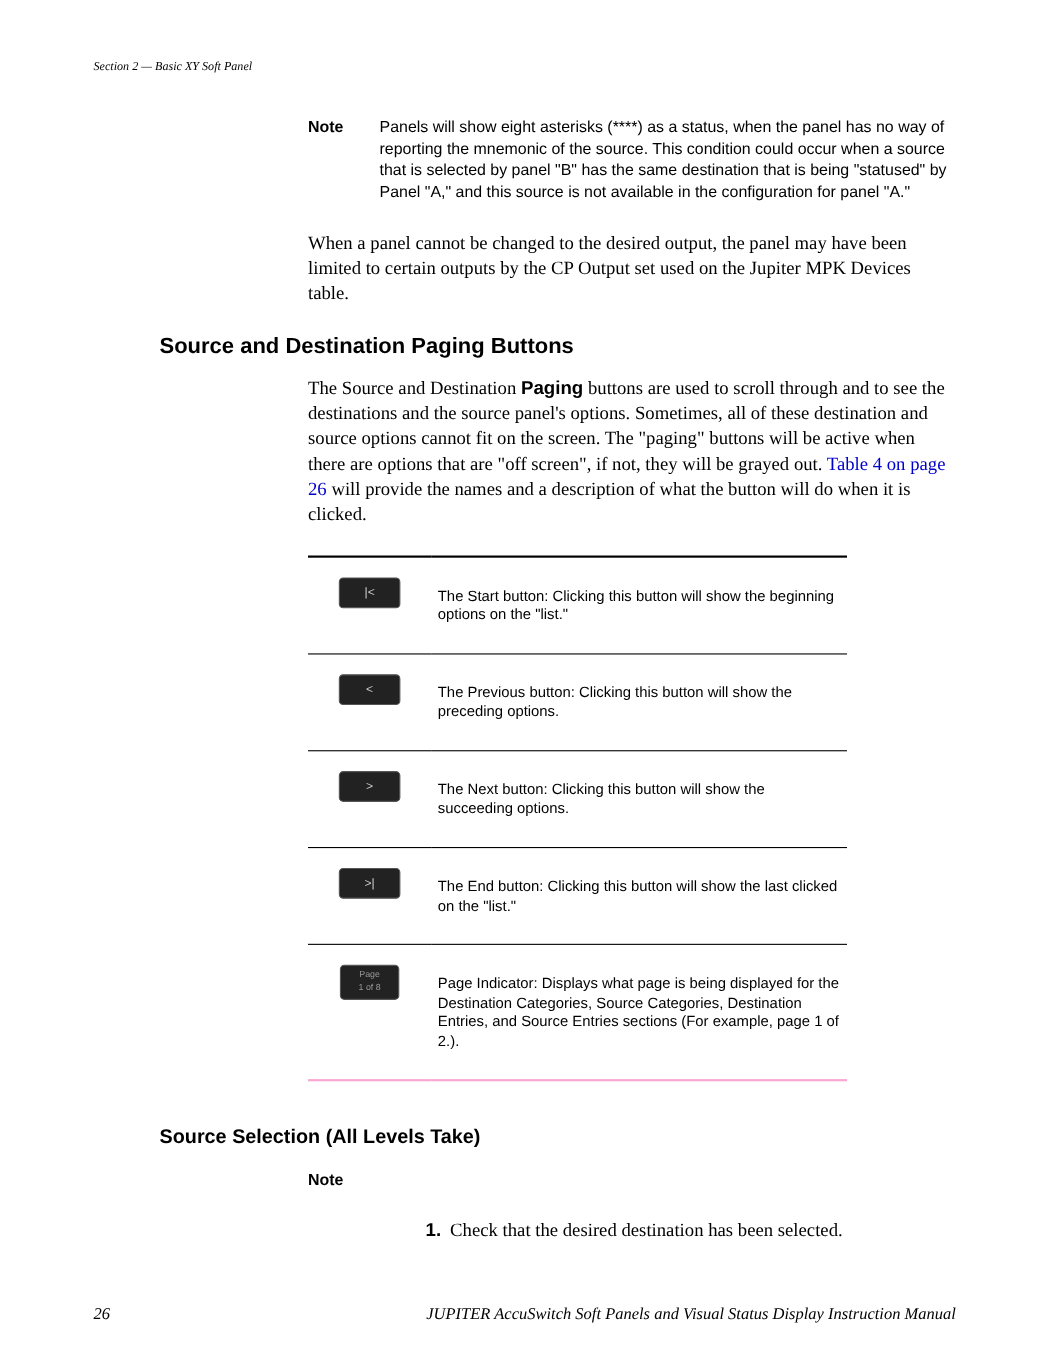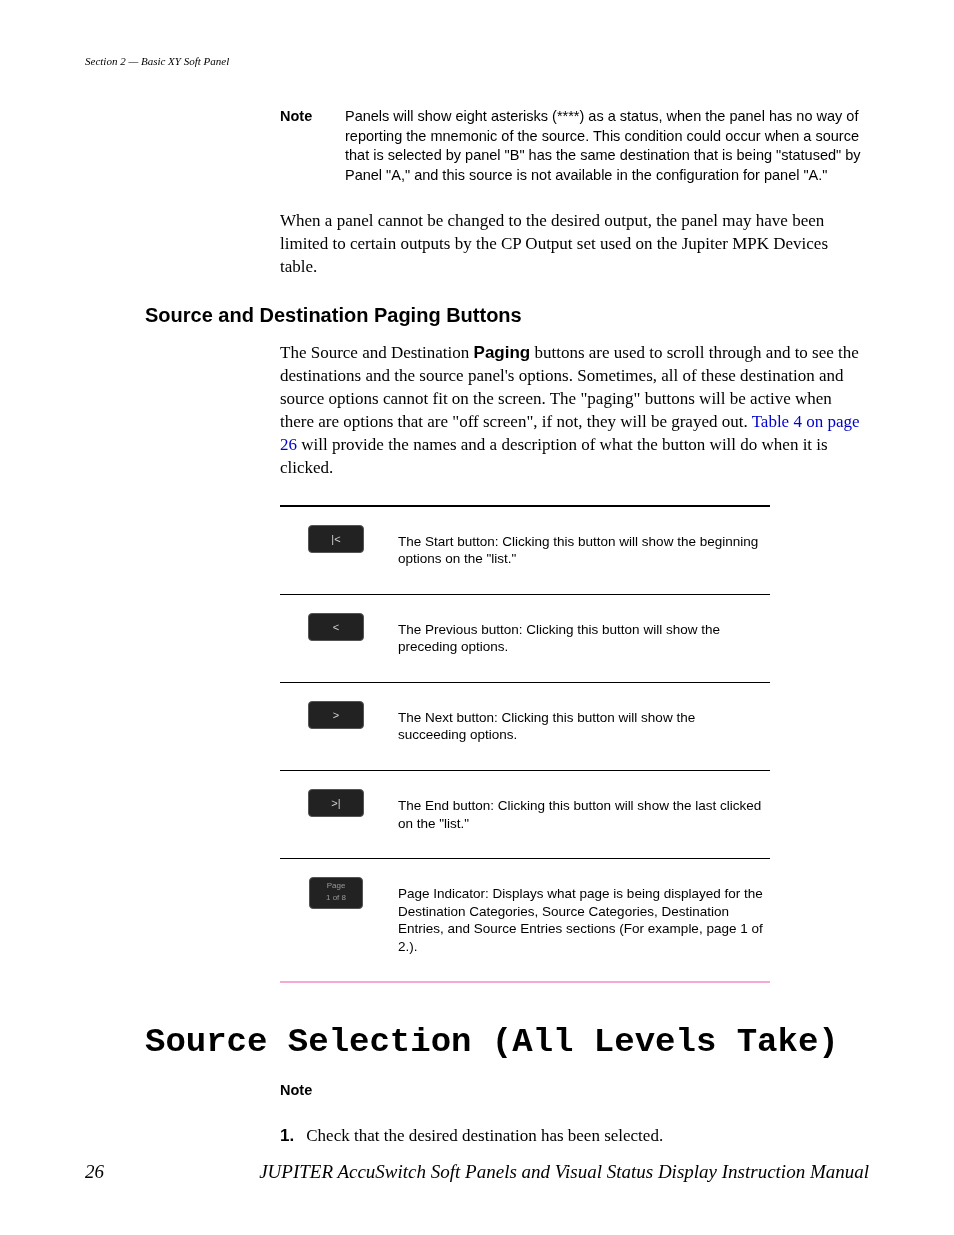--- a/index.html
+++ b/index.html
@@ -45,23 +45,23 @@
     margin-bottom: 25px;
     font-family: 'Book Antiqua', Palatino, Georgia, serif;
   }
   .h2 {
     font-family: Arial, Helvetica, sans-serif;
     font-weight: bold;
     font-size: 20px;
     margin: 25px 0 15px 60px;
   }
   .h1 {
-    font-family: Liberation Mono, monospace;
+    font-family: Liberation Sans, sans-serif;
     font-weight: bold;
-    font-size: 34px;
+    font-size: 18px;
     margin: 40px 0 20px 60px;
   }
   .body-para .bold { font-family: Arial, sans-serif; font-weight: bold; }
   .link { color: #0000cc; }
   .table-caption {
     margin-left: 195px;
     font-style: italic;
     font-size: 14px;
     margin-bottom: 4px;
     font-family: 'Book Antiqua', Palatino, Georgia, serif;
@@ -97,31 +97,32 @@
   .desc-cell {
     font-family: Arial, Helvetica, sans-serif;
     font-size: 13.5px;
     line-height: 1.3;
   }
   .step-item {
     margin-left: 195px;
     font-family: 'Book Antiqua', Palatino, Georgia, serif;
     font-size: 17px;
     margin-top: 8px;
+    text-align: center;
   }
   .step-num { font-family: Arial, sans-serif; font-weight: bold; display:inline-block; width:22px;}
   .footer {
     position: absolute;
-    bottom: 52px;
+    bottom: 31px;
     left: 85px;
     right: 85px;
     display: flex;
     justify-content: space-between;
     font-style: italic;
-    font-size: 19px;
+    font-size: 15px;
     font-family: 'Book Antiqua', Palatino, Georgia, serif;
   }
 </style>
 </head>
 <body>
 
 <div class="page">
   <div class="header">Section 2 — Basic XY Soft Panel</div>
 
   <div class="note-block">

